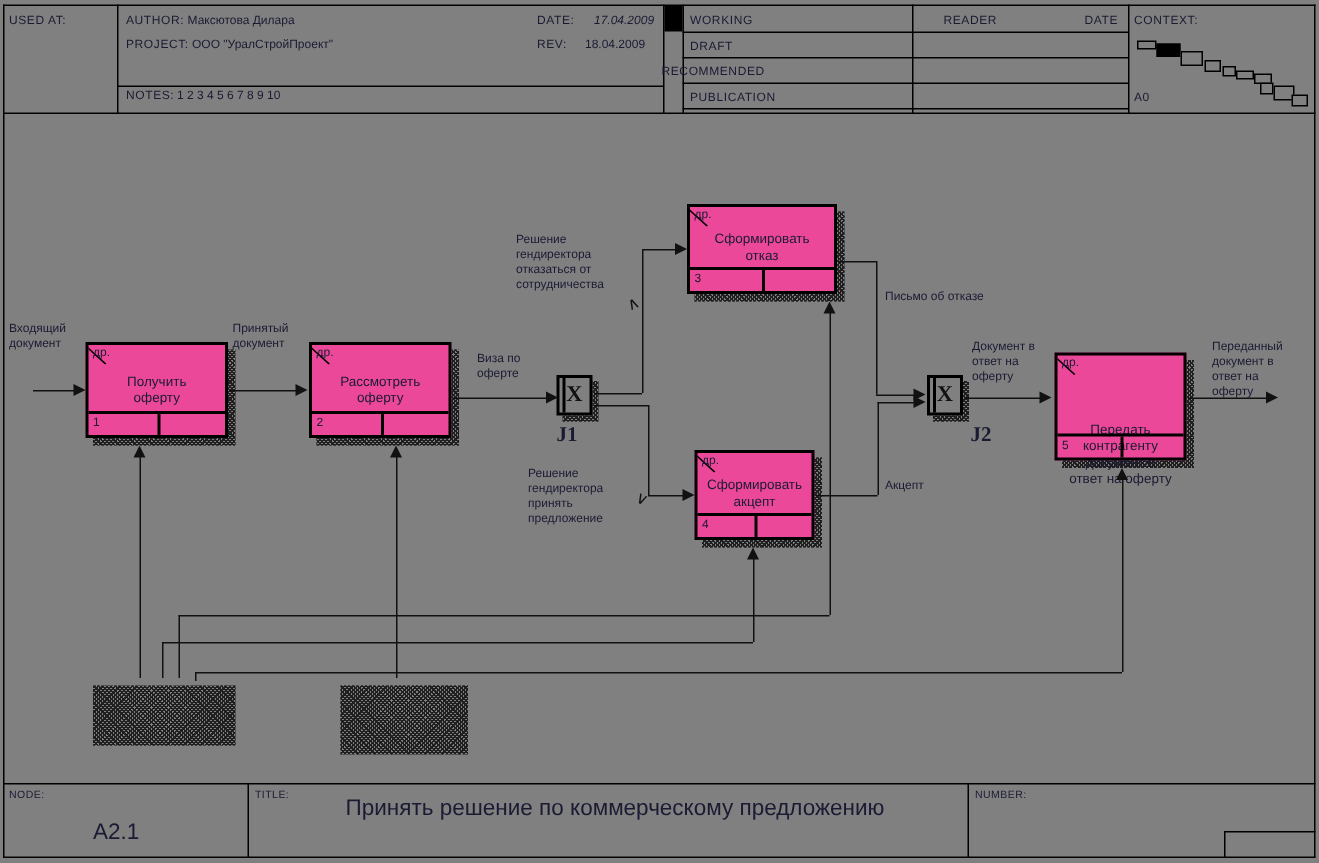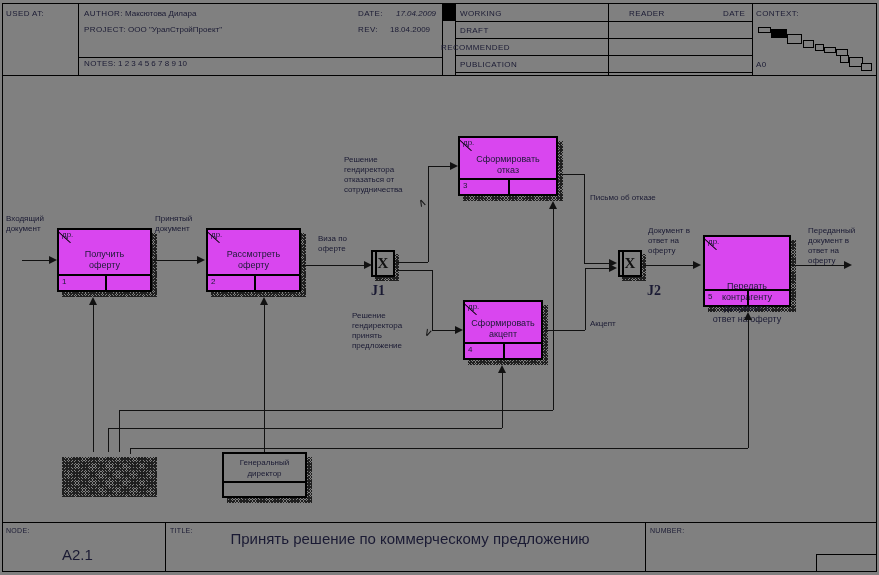--- a/index.html
+++ b/index.html
@@ -18,21 +18,21 @@
   
   .hdr-cell{position:absolute;font-size:8px;letter-spacing:.4px;color:#1a1a33;white-space:nowrap;}
   .hdr-val{position:absolute;font-size:8px;color:#1a1a33;white-space:nowrap;}
   .black-box{position:absolute;background:#000;}
 
   
   .ctx-rect{position:absolute;border:1px solid #000;background:#808080;}
   .ctx-rect.filled{background:#000;}
 
   
-  .abox{position:absolute;box-sizing:border-box;border:2px solid #000;background:#d946ef;}
+  .abox{position:absolute;box-sizing:border-box;border:2px solid #000;background:#ec4899;}
   .abox .corner-slash{position:absolute;left:0;top:0;width:13px;height:13px;overflow:hidden;}
   .abox .corner-slash:after{content:"";position:absolute;left:-3px;top:-1px;width:20px;height:1px;background:#000;
       transform:rotate(42deg);transform-origin:left top;}
   .abox .corner-txt{position:absolute;left:3px;top:0px;font-size:8px;line-height:9px;color:#1a1a33;}
   .abox .title{position:absolute;left:0;right:0;text-align:center;font-size:9px;line-height:11px;color:#1a1a33;}
   .abox .footrow{position:absolute;left:0;right:0;bottom:0;height:14px;border-top:2px solid #000;}
   .abox .footrow .divider{position:absolute;top:0;bottom:0;width:2px;background:#000;}
   .abox .num{position:absolute;left:3px;top:1px;font-size:8px;color:#1a1a33;}
   .shadow{position:absolute;background:
       repeating-linear-gradient(45deg,#000 0 1px,transparent 1px 2px),
@@ -193,24 +193,20 @@
     <div class="title" style="top:13px;margin-top:31px;">Передать<br>контрагенту<br>документ в<br>ответ на оферту</div>
     <div class="footrow">
       <div class="divider" style="left:42px;"></div>
       <div class="num">5</div>
     </div>
   </div>
 
   <div class="shadow" style="left:62px;top:457px;width:95px;height:40px;"></div>
 
   <div class="shadow" style="left:227px;top:457px;width:85px;height:46px;"></div>
-  <div class="mbox" style="left:222px;top:452px;width:85px;height:46px;">
-    <div class="mtitle">Генеральный<br>директор</div>
-    <div class="mfoot"></div>
-  </div>
 
   <div class="shadow" style="left:375px;top:254px;width:24px;height:27px;"></div>
   <div class="jbox" style="left:371px;top:250px;width:24px;height:27px;">
     <div class="inner"></div>
     <div class="xg">X</div>
   </div>
   <div class="jlabel" style="left:371px;top:283px;">J1</div>
 
   <div class="shadow" style="left:622px;top:254px;width:24px;height:27px;"></div>
   <div class="jbox" style="left:618px;top:250px;width:24px;height:27px;">

